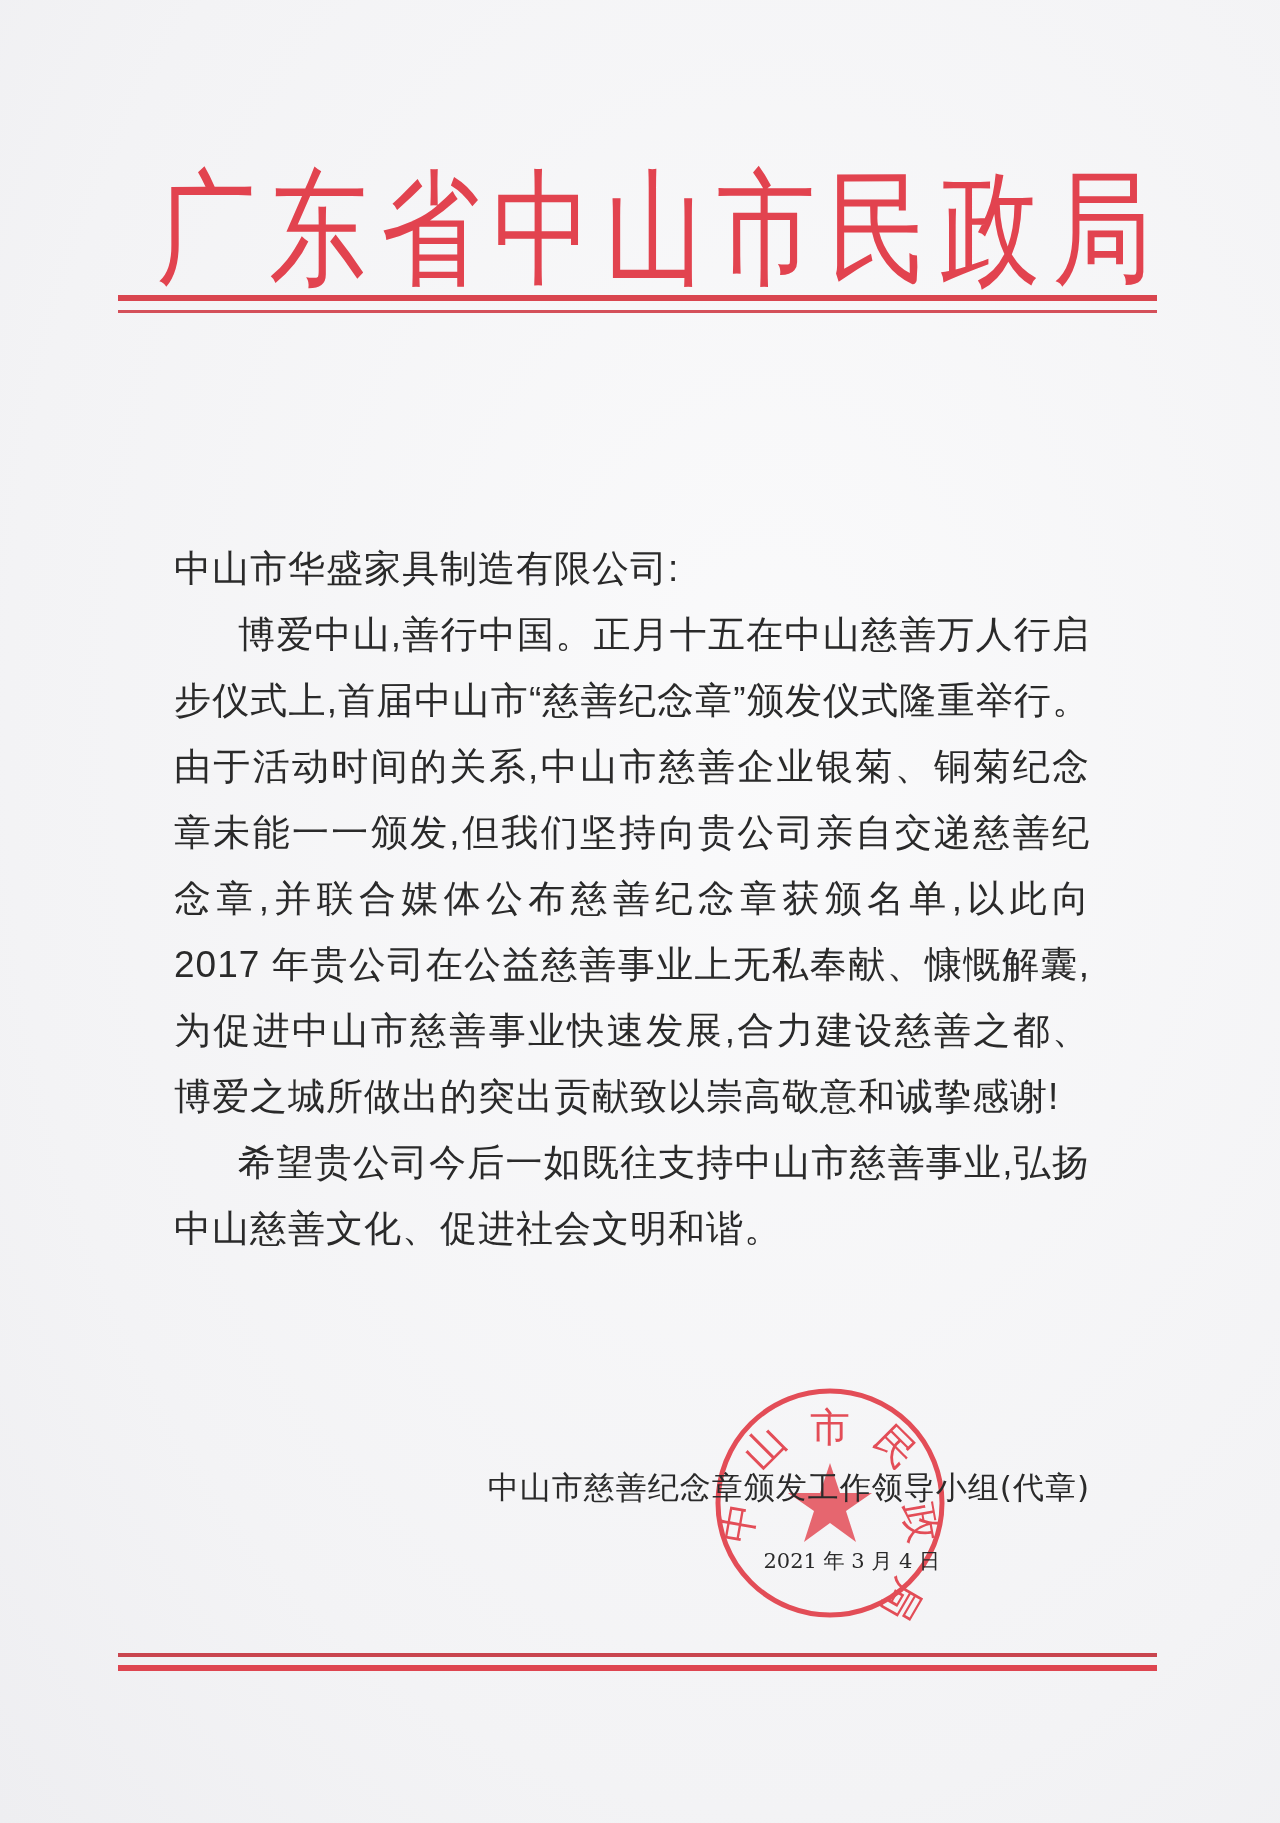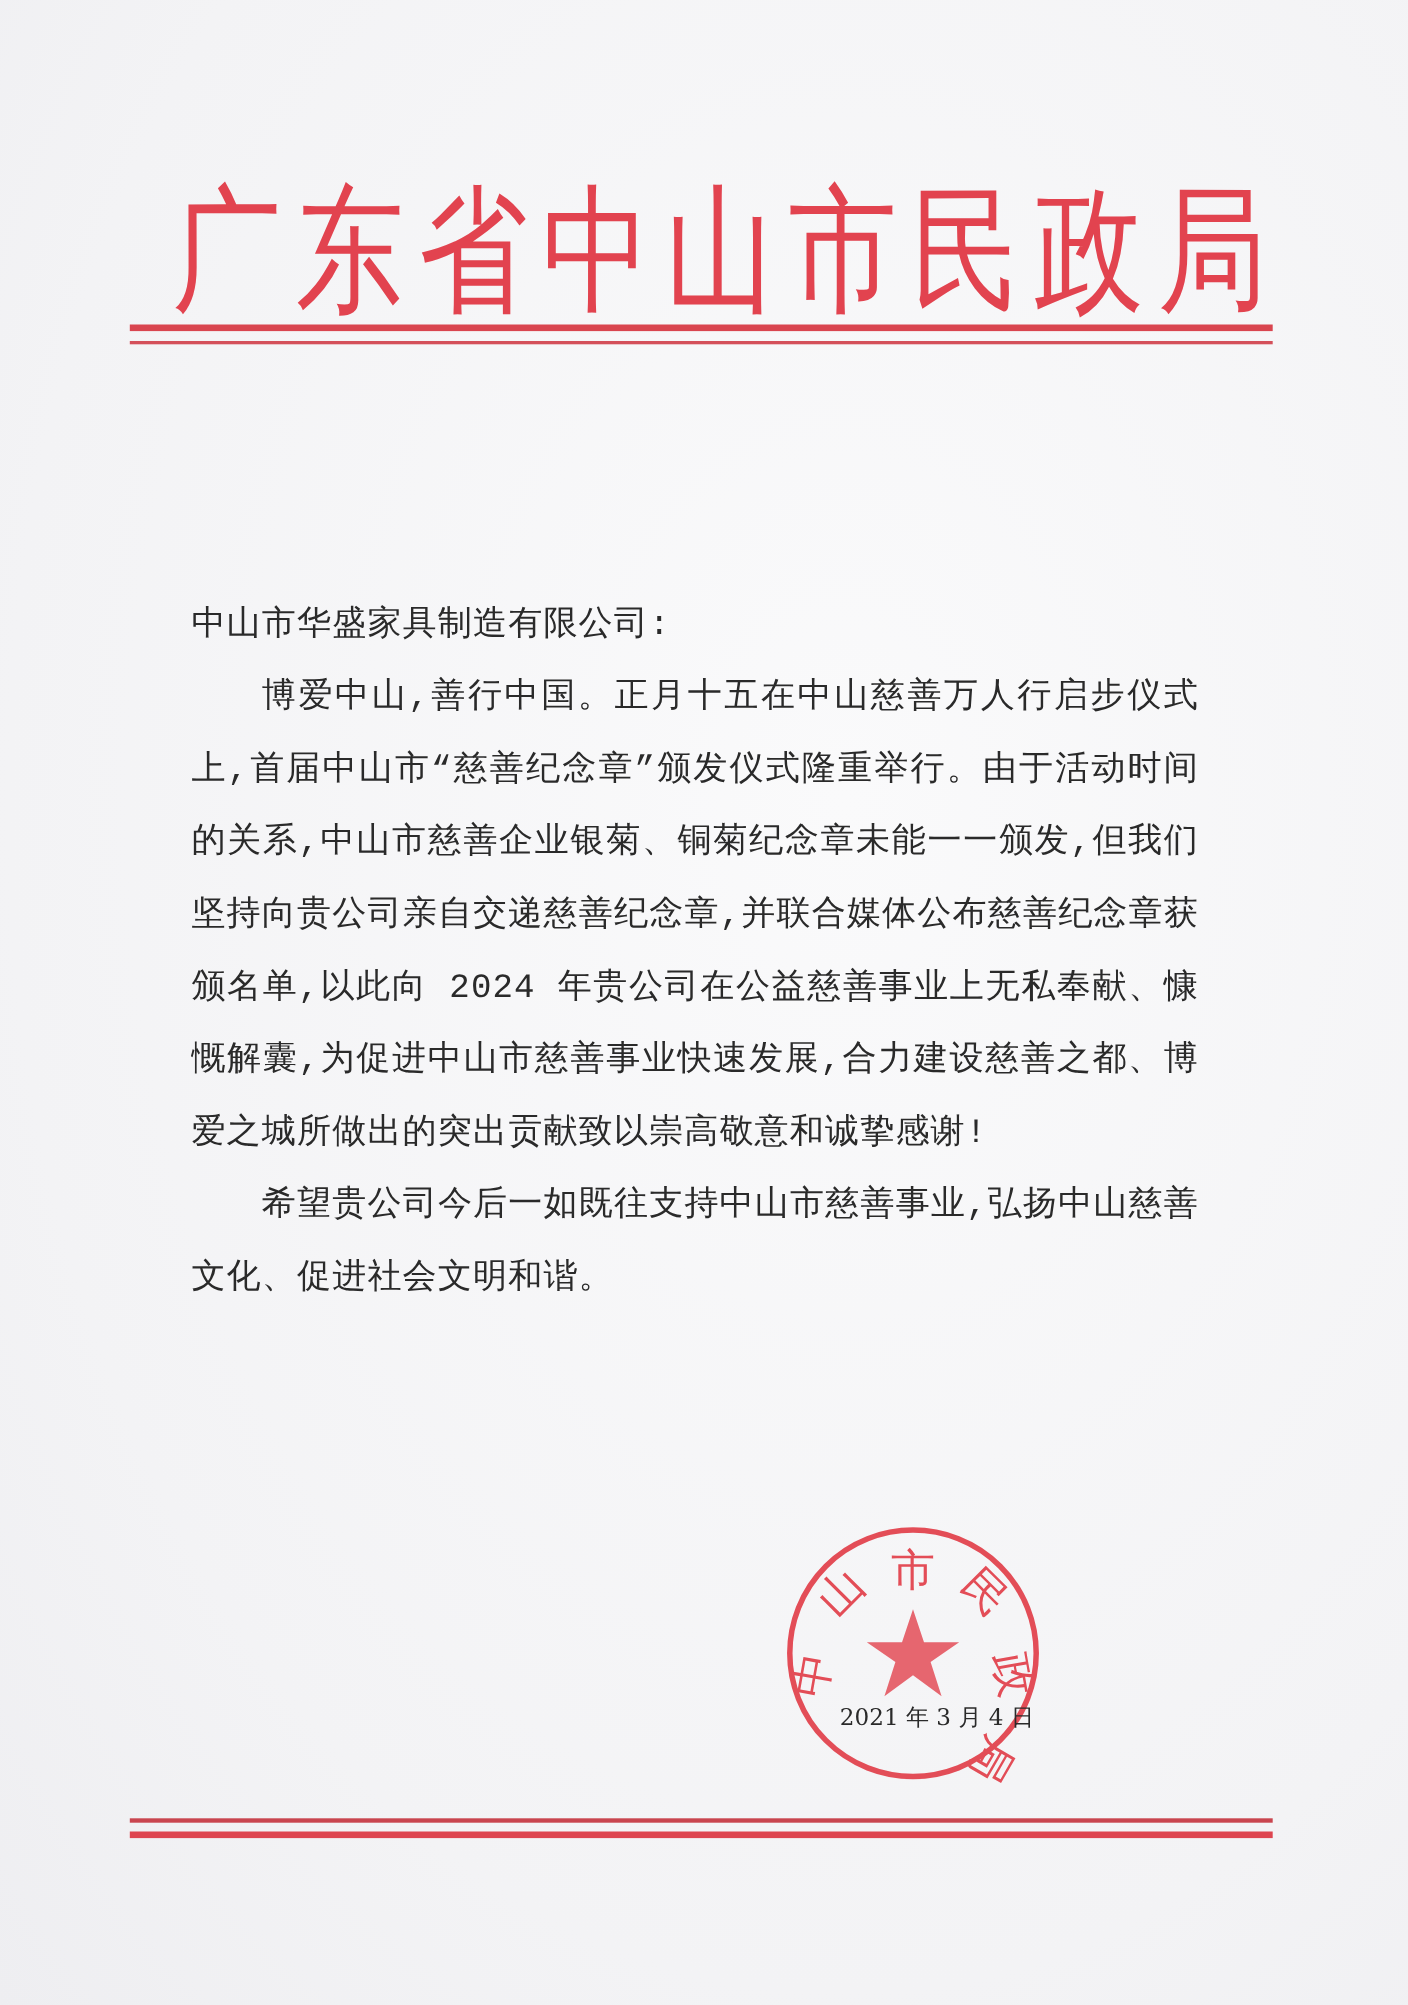--- a/index.html
+++ b/index.html
@@ -25,22 +25,22 @@
     .rule.h2 { top: 310px; height: 3px; background: #d4505a; }
     .rule.f1 { top: 1653px; height: 4px; background: #c9454f; }
     .rule.f2 { top: 1665px; height: 6px; background: #de4550; }
     .title {
       position: absolute; left: 0; width: 1280px; top: 384px; text-align: center;
       font-size: 46px; font-weight: bold; color: #333; letter-spacing: 36px;
       text-indent: 36px;
     }
     .body-text {
       position: absolute; left: 174px; top: 536px; width: 916px;
-      font-family: Liberation Mono, monospace;
-      font-size: 31px; line-height: 66px; color: #2a2a2a;
+      font-family: Liberation Sans, sans-serif;
+      font-size: 37px; line-height: 66px; color: #2a2a2a;
       text-align: justify; letter-spacing: 1px;
     }
     .body-text p { margin: 0; }
     .body-text .indent { text-indent: 64px; }
     .signature {
       position: absolute; left: 430px; top: 1467px; width: 660px; text-align: right;
       font-family: "DejaVu Sans", "Liberation Sans", sans-serif;
       font-size: 31px; color: #2a2a2a; z-index: 3; letter-spacing: 1px;
     }
     .date {
@@ -69,37 +69,38 @@
     <span>政</span>
     <span>局</span>
   </div>
 
   <div class="rule h1"></div>
   <div class="rule h2"></div>
 
 
   <div class="body-text">
     <p>中山市华盛家具制造有限公司:</p>
-    <p class="indent">博爱中山,善行中国。正月十五在中山慈善万人行启步仪式上,首届中山市“慈善纪念章”颁发仪式隆重举行。由于活动时间的关系,中山市慈善企业银菊、铜菊纪念章未能一一颁发,但我们坚持向贵公司亲自交递慈善纪念章,并联合媒体公布慈善纪念章获颁名单,以此向 2024 年贵公司在公益慈善事业上无私奉献、慷慨解囊,为促进中山市慈善事业快速发展,合力建设慈善之都、博爱之城所做出的突出贡献致以崇高敬意和诚挚感谢!</p>
+    <p class="indent">博爱中山,善行中国。正月十五在中山慈善万人行启步仪式上,首届中山市“慈善纪念章”颁发仪式隆重举行。由于活动时间的关系,中山市慈善企业银菊、铜菊纪念章未能一一颁发,但我们坚持向贵公司亲自交递慈善纪念章,并联合媒体公布慈善纪念章获颁名单,以此向 2017 年贵公司在公益慈善事业上无私奉献、慷慨解囊,为促进中山市慈善事业快速发展,合力建设慈善之都、博爱之城所做出的突出贡献致以崇高敬意和诚挚感谢!</p>
     <p class="indent">希望贵公司今后一如既往支持中山市慈善事业,弘扬中山慈善文化、促进社会文明和谐。</p>
   </div>
 
   <svg class="seal" viewBox="0 0 236 236">
     <circle cx="118" cy="118" r="112" fill="none" stroke="#e0303c" stroke-width="5"></circle>
     <g>
       <polygon points="118,78 128,108 160,108 134,126 144,157 118,138 92,157 102,126 76,108 108,108" fill="#e0303c" opacity="0.85"></polygon>
     </g>
     <g font-family="DejaVu Sans, sans-serif" font-size="40" fill="#e0303c" text-anchor="middle">
       <text x="40" y="140" transform="rotate(-80 40 140)">中</text>
       <text x="62" y="72" transform="rotate(-45 62 72)">山</text>
       <text x="118" y="56">市</text>
       <text x="174" y="72" transform="rotate(45 174 72)">民</text>
       <text x="196" y="140" transform="rotate(80 196 140)">政</text>
       <text x="178" y="208" transform="rotate(120 178 208)">局</text>
     </g>
   </svg>
 
+  <div class="signature">中山市慈善纪念章颁发工作领导小组(代章)</div>
   <div class="date">2021 年 3 月 4 日</div>
 
   <div class="rule f1"></div>
   <div class="rule f2"></div>
 
 </div>
 
 </body></html>

